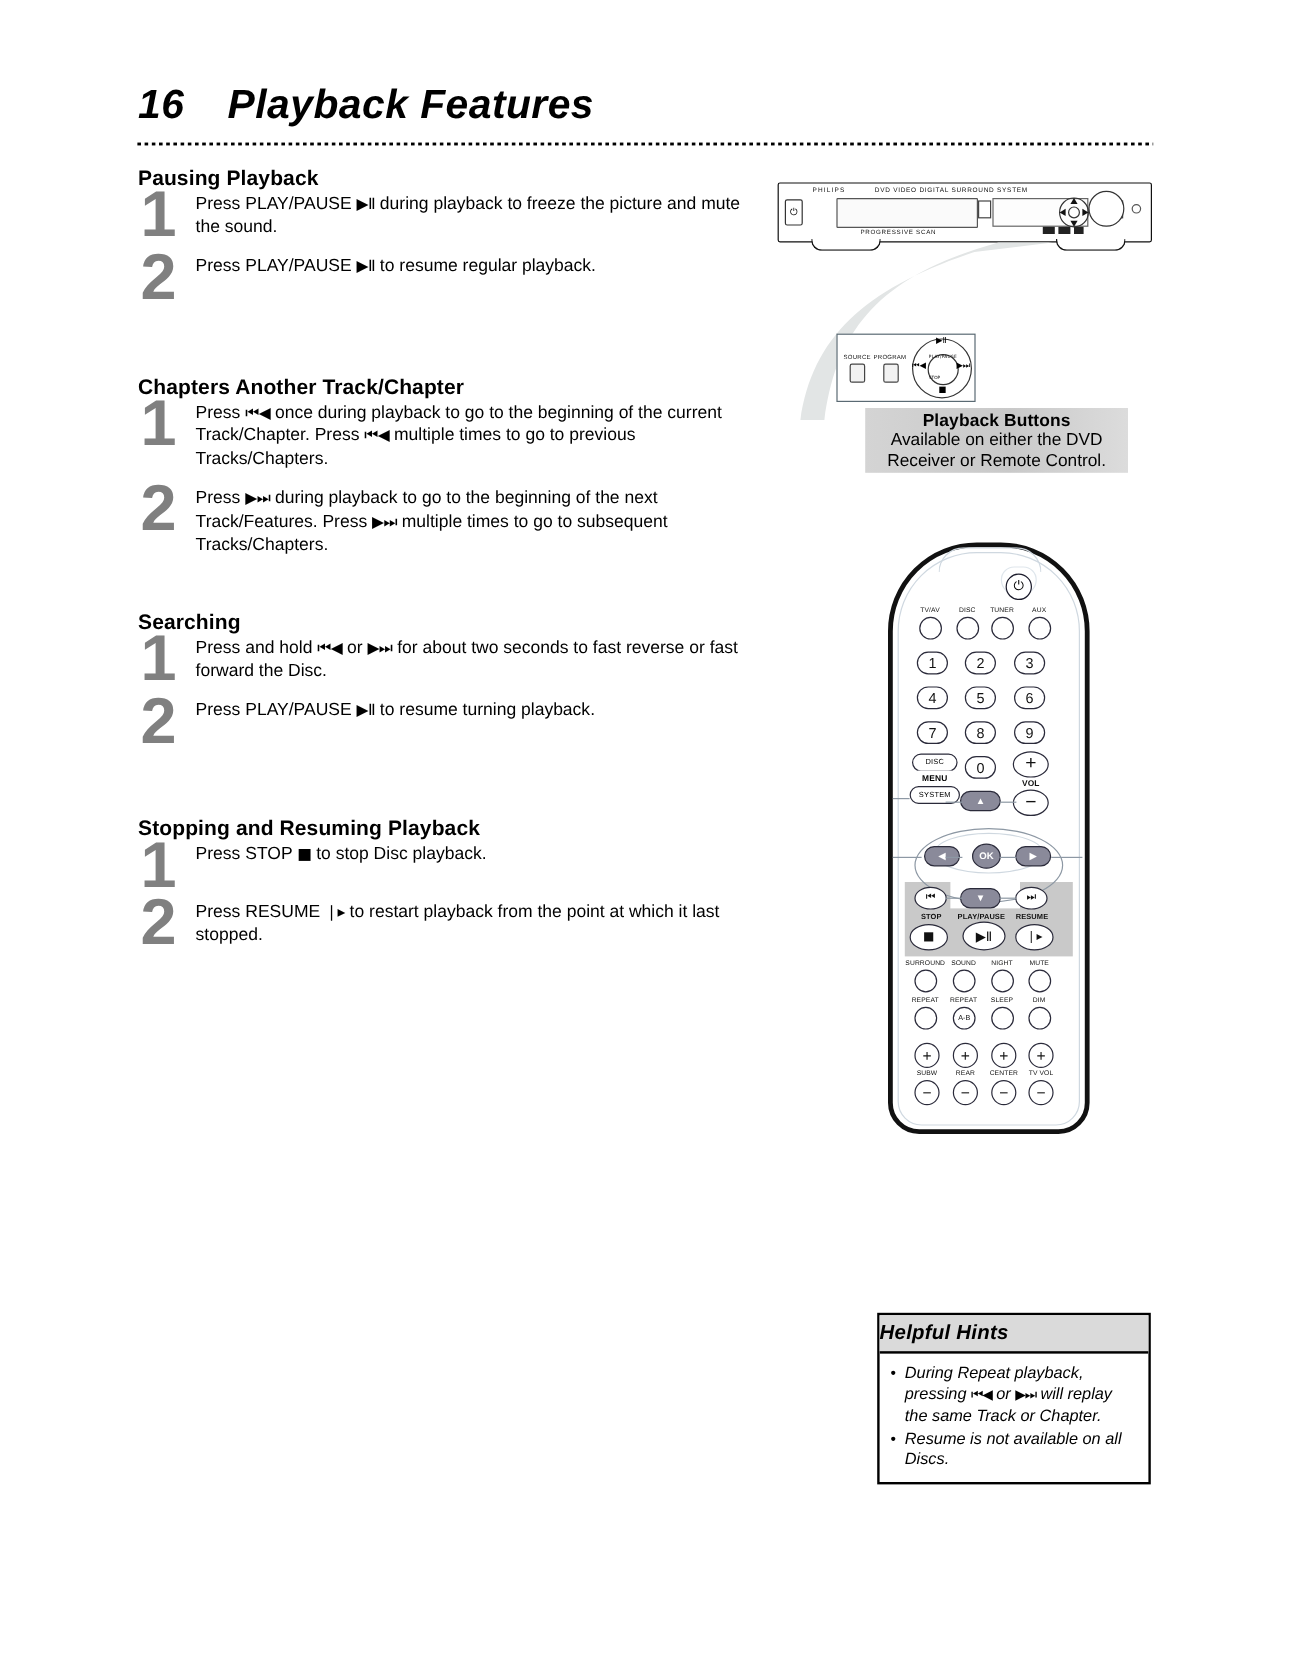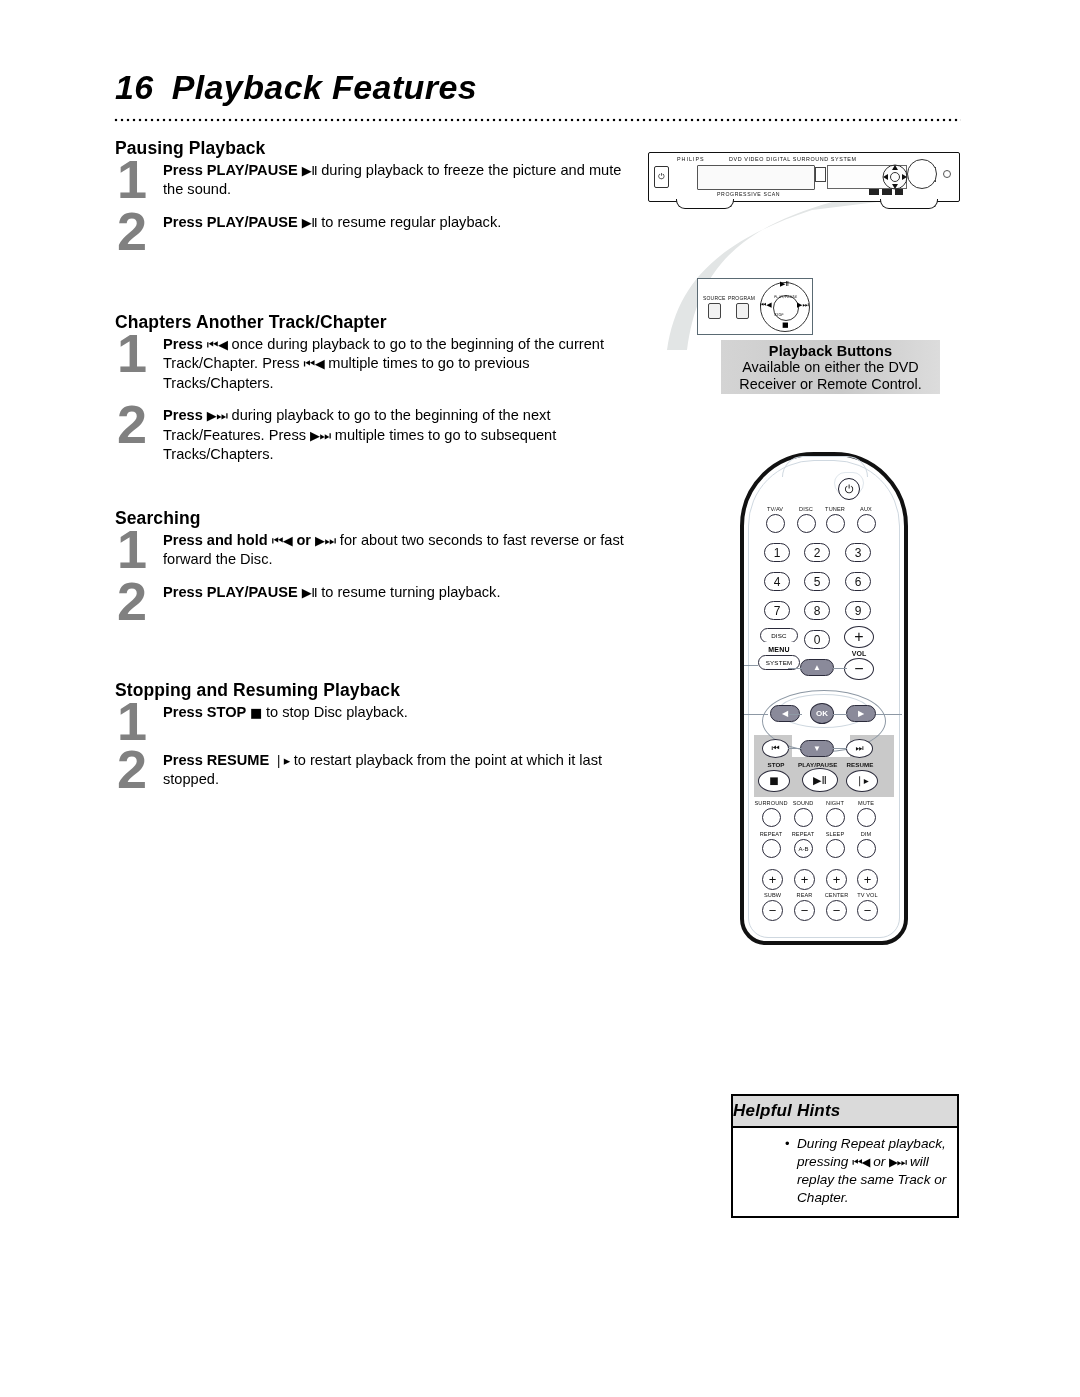--- a/index.html
+++ b/index.html
@@ -26,21 +26,21 @@
     position: absolute;
     left: 115px;
     top: 68px;
     font-size: 34px;
     font-weight: bold;
     font-style: italic;
     letter-spacing: 0.4px;
     white-space: nowrap;
   }
   .page-title .num {
-    margin-right: 18px;
+    margin-right: 36px;
   }
   .dotted-rule {
     position: absolute;
     left: 113px;
     top: 118px;
     width: 848px;
     height: 4px;
     background-image: radial-gradient(circle, #000 1.4px, rgba(0,0,0,0) 1.6px);
     background-size: 6px 4px;
     background-repeat: repeat-x;
@@ -67,21 +67,21 @@
     font-size: 54px;
     line-height: 54px;
     font-weight: bold;
     color: #808080;
     font-family: "Liberation Sans", sans-serif;
   }
   .step .steptext {
     font-size: 14.6px;
     line-height: 18.4px;
   }
-  .step .steptext b { font-weight: bold; }
+  .step .steptext b { font-weight: normal; }
   .gap { height: 12px; }
 
   .gl { font-family: "DejaVu Sans", sans-serif; font-size: 13px; letter-spacing: -0.5px; }
 
   
   .receiver-wrap {
     position: absolute;
     left: 628px;
     top: 146px;
     width: 336px;
@@ -332,21 +332,21 @@
   .hints-head {
     background: #dadada;
     border-bottom: 2.2px solid #000;
     text-align: left;
     font-size: 17px;
     font-weight: bold;
     font-style: italic;
     padding: 5px 0 5px 0;
     letter-spacing: .2px;
   }
-  .hints-body { padding: 7px 8px 9px 6px; margin-left: 43px; }
+  .hints-body { padding: 7px 8px 9px 6px; }
   .hint-item {
     position: relative;
     padding-left: 15px;
     font-style: italic;
     font-size: 13.6px;
     line-height: 17.6px;
     margin-bottom: 1px;
   }
   .hint-item::before {
     content: "\2022";
@@ -565,16 +565,17 @@
         <div class="rbtn" style="left: 131px; top: 417px; width: 21px; height: 21px; font-size: 13px;">+</div>
         <div class="rlbl" style="left: 124px; top: 440px; width: 35px;">TV VOL</div>
         <div class="rbtn" style="left: 131px; top: 448px; width: 21px; height: 21px; font-size: 13px;">−</div>
       </div>
   </div>
 
   <div class="hints">
     <div class="hints-head">Helpful Hints</div>
     <div class="hints-body" id="hints-host">
         <div class="hint-item"><span>During Repeat playback, pressing </span><span class="ir">⏮◀</span><span> or </span><span class="ir">▶⏭</span><span>  will replay the same Track or Chapter.</span></div>
+        <div class="hint-item"><span>Resume is not available on all Discs.</span></div>
       </div>
   </div>
 
 </div>
 
 </body></html>

